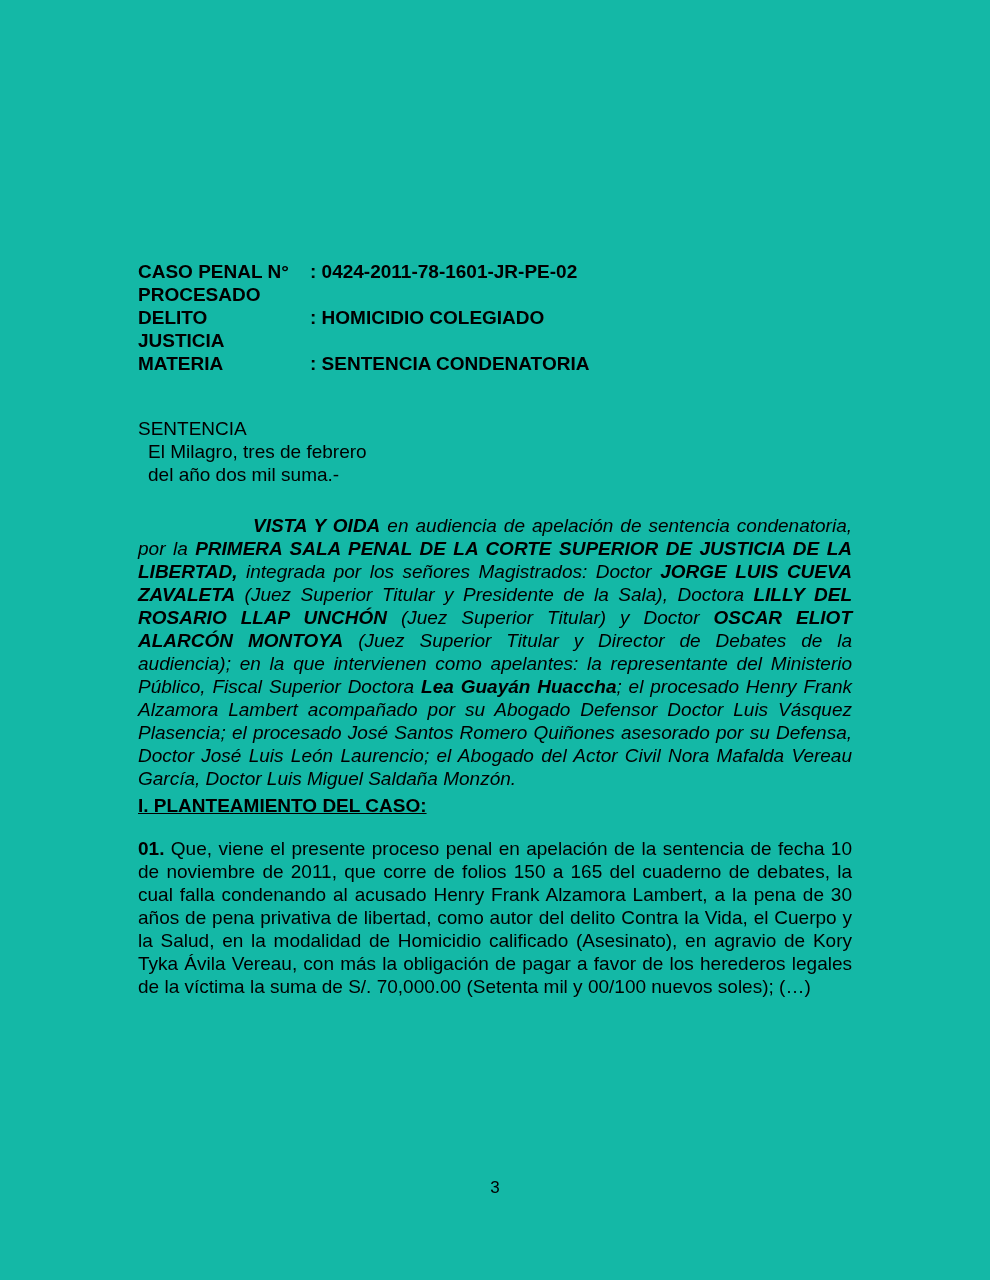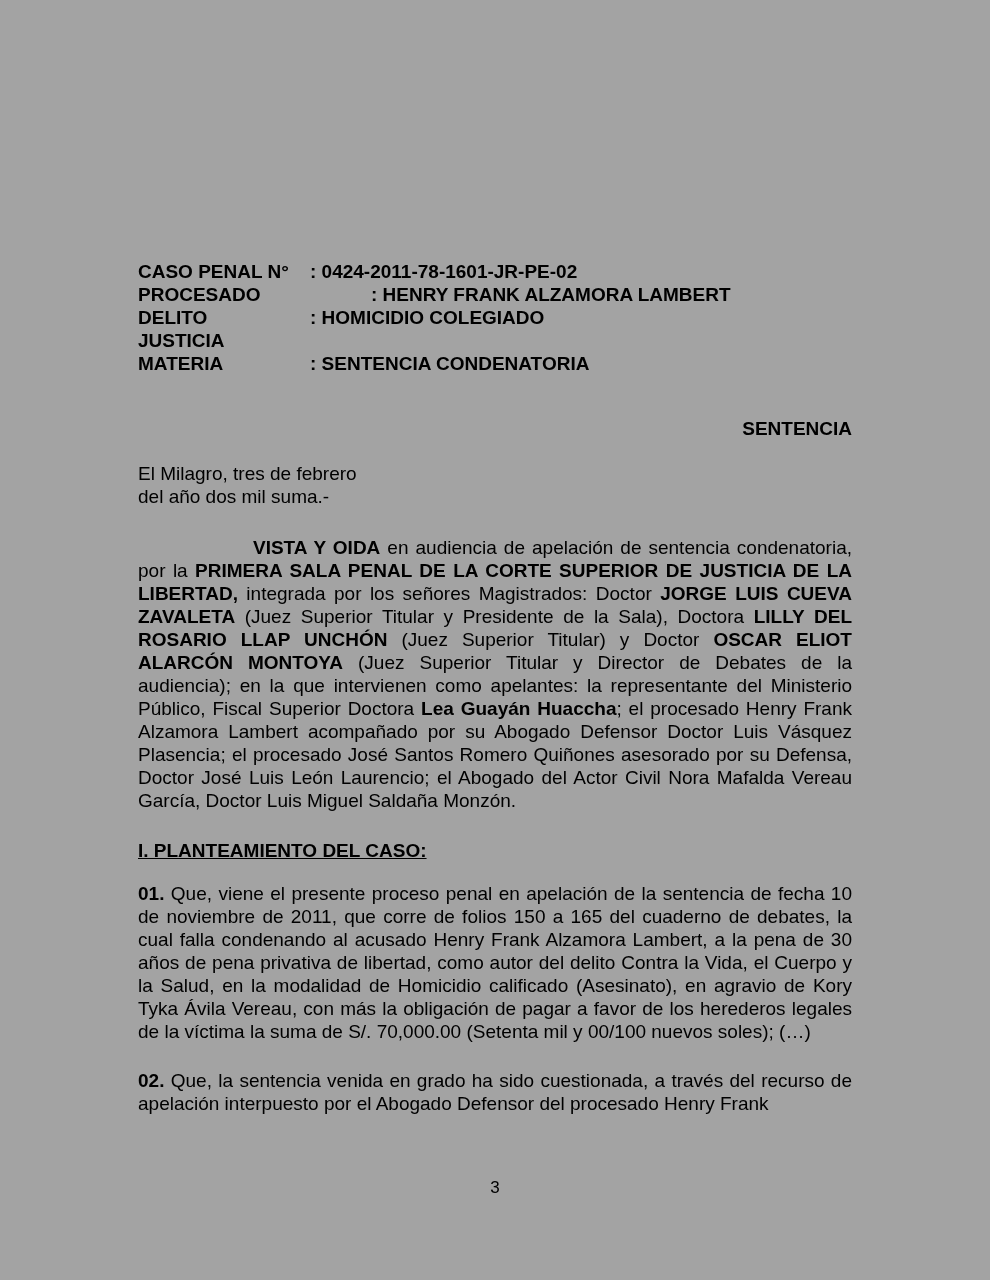--- a/index.html
+++ b/index.html
@@ -11,35 +11,34 @@
     overflow: hidden;
     font-family: "Liberation Sans", sans-serif;
     color: #000000;
   }
   .page {
     position: absolute;
     inset: 0;
     padding: 260px 138px 0 138px;
     font-size: 19px;
     line-height: 23px;
-    background: #a3a3a3;
+    background: #14b8a6;
   }
   .case-header { margin-bottom: 42px; }
   .case-header .row { display: flex; font-weight: bold; }
   .case-header .flabel { flex: 0 0 172px; white-space: nowrap; }
   .case-header .fvalue { white-space: nowrap; }
   .case-header .row.indent .fvalue { padding-left: 61px; }
   .doc-title {
-    text-align: right;
-    font-weight: bold;
-    margin-bottom: 22px;
+    text-align: left;
+    font-weight: normal;
   }
-  .dateline { margin-bottom: 28px; }
+  .dateline { margin-bottom: 28px; margin-left: 10px; }
   .para { text-align: justify; }
-  .vista { text-indent: 115px; margin-bottom: 27px; }
+  .vista { text-indent: 115px; margin-bottom: 4px; font-style: italic; }
   .section-heading { font-weight: bold; margin-bottom: 20px; text-decoration: underline; }
   .p01 { margin-bottom: 26px; }
   .page-number {
     position: absolute;
     left: 0;
     top: 1178px;
     width: 100%;
     text-align: center;
     font-size: 17px;
     line-height: 20px;
@@ -50,21 +49,20 @@
 
 <div class="page">
 
   <div class="case-header">
     <div class="row">
       <span class="flabel">CASO PENAL N°</span>
       <span class="fvalue">: 0424-2011-78-1601-JR-PE-02</span>
     </div>
     <div class="row indent">
       <span class="flabel">PROCESADO</span>
-      <span class="fvalue">: HENRY FRANK ALZAMORA LAMBERT</span>
     </div>
     <div class="row">
       <span class="flabel">DELITO</span>
       <span class="fvalue">: HOMICIDIO COLEGIADO</span>
     </div>
     <div class="row indent">
       <span class="flabel">JUSTICIA</span>
     </div>
     <div class="row">
       <span class="flabel">MATERIA</span>
@@ -78,17 +76,16 @@
     <div>El Milagro, tres de febrero</div>
     <div>del año dos mil suma.-</div>
   </div>
 
   <div class="para vista"><span style="font-weight: bold;">VISTA Y OIDA</span><span> en audiencia de apelación de sentencia condenatoria, por la </span><span style="font-weight: bold;">PRIMERA SALA PENAL DE LA CORTE SUPERIOR DE JUSTICIA DE LA LIBERTAD,</span><span> integrada por los señores Magistrados: Doctor </span><span style="font-weight: bold;">JORGE LUIS CUEVA ZAVALETA</span><span> (Juez Superior Titular y Presidente de la Sala), Doctora </span><span style="font-weight: bold;">LILLY DEL ROSARIO LLAP UNCHÓN</span><span> (Juez Superior Titular) y Doctor </span><span style="font-weight: bold;">OSCAR ELIOT ALARCÓN MONTOYA</span><span> (Juez Superior Titular y Director de Debates de la audiencia); en la que intervienen como apelantes: la representante del Ministerio Público, Fiscal Superior Doctora </span><span style="font-weight: bold;">Lea Guayán Huaccha</span><span>; el procesado Henry Frank Alzamora Lambert acompañado por su Abogado Defensor Doctor Luis Vásquez Plasencia; el procesado José Santos Romero Quiñones asesorado por su Defensa, Doctor José Luis León Laurencio; el Abogado del Actor Civil Nora Mafalda Vereau García, Doctor Luis Miguel Saldaña Monzón.</span></div>
 
   <div class="section-heading">I. PLANTEAMIENTO DEL CASO:</div>
 
   <div class="para p01"><span style="font-weight: bold;">01.</span><span> Que, viene el presente proceso penal en apelación de la sentencia de fecha 10 de noviembre de 2011, que corre de folios 150 a 165 del cuaderno de debates, la cual falla condenando al acusado Henry Frank Alzamora Lambert, a la pena de 30 años de pena privativa de libertad, como autor del delito Contra la Vida, el Cuerpo y la Salud, en la modalidad de Homicidio calificado (Asesinato), en agravio de Kory Tyka Ávila Vereau, con más la obligación de pagar a favor de los herederos legales de la víctima la suma de S/. 70,000.00 (Setenta mil y 00/100 nuevos soles); (…)</span></div>
 
-  <div class="para p02"><span style="font-weight: bold;">02.</span><span> Que, la sentencia venida en grado ha sido cuestionada, a través del recurso de apelación interpuesto por el Abogado Defensor del procesado Henry Frank</span></div>
 
   <div class="page-number">3</div>
 
 </div>
 
 </body></html>

